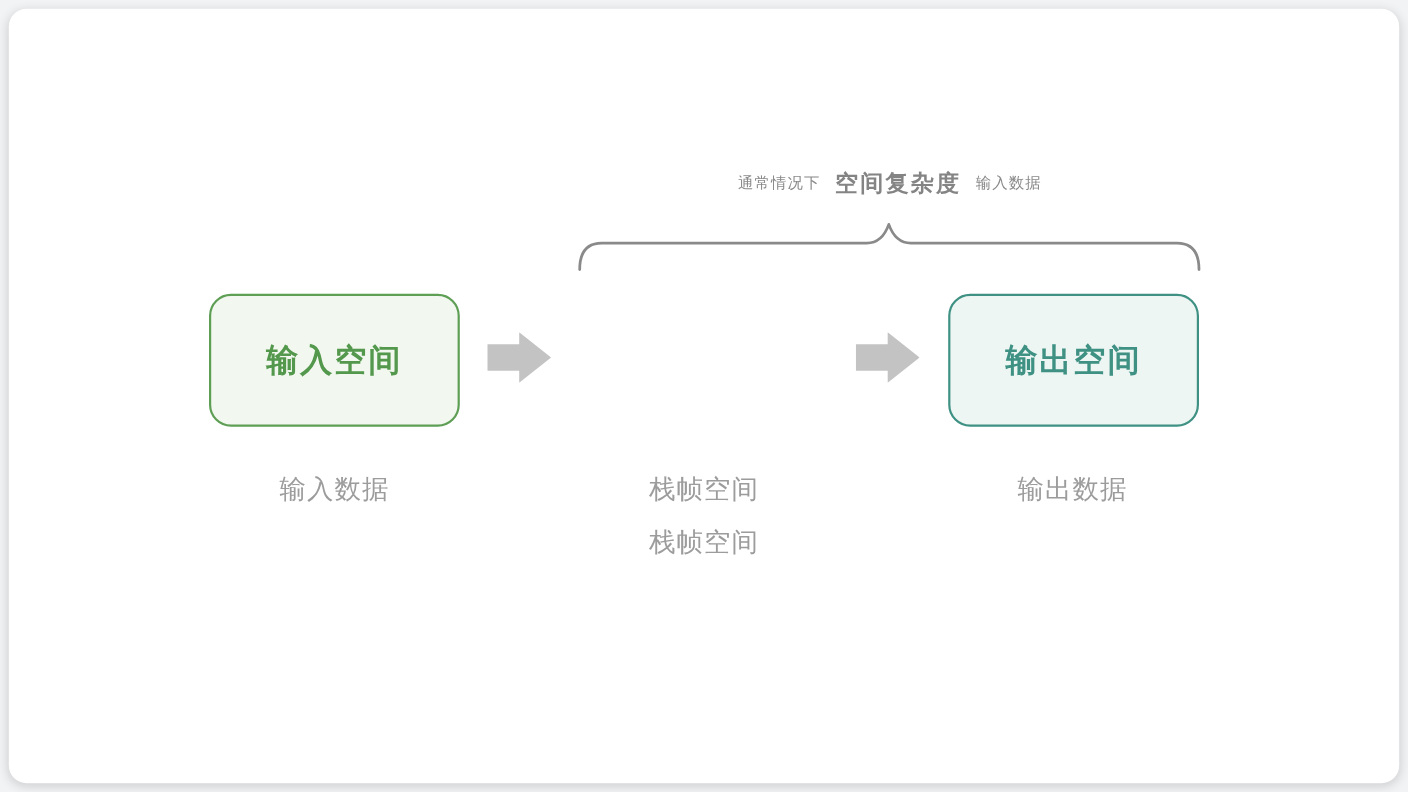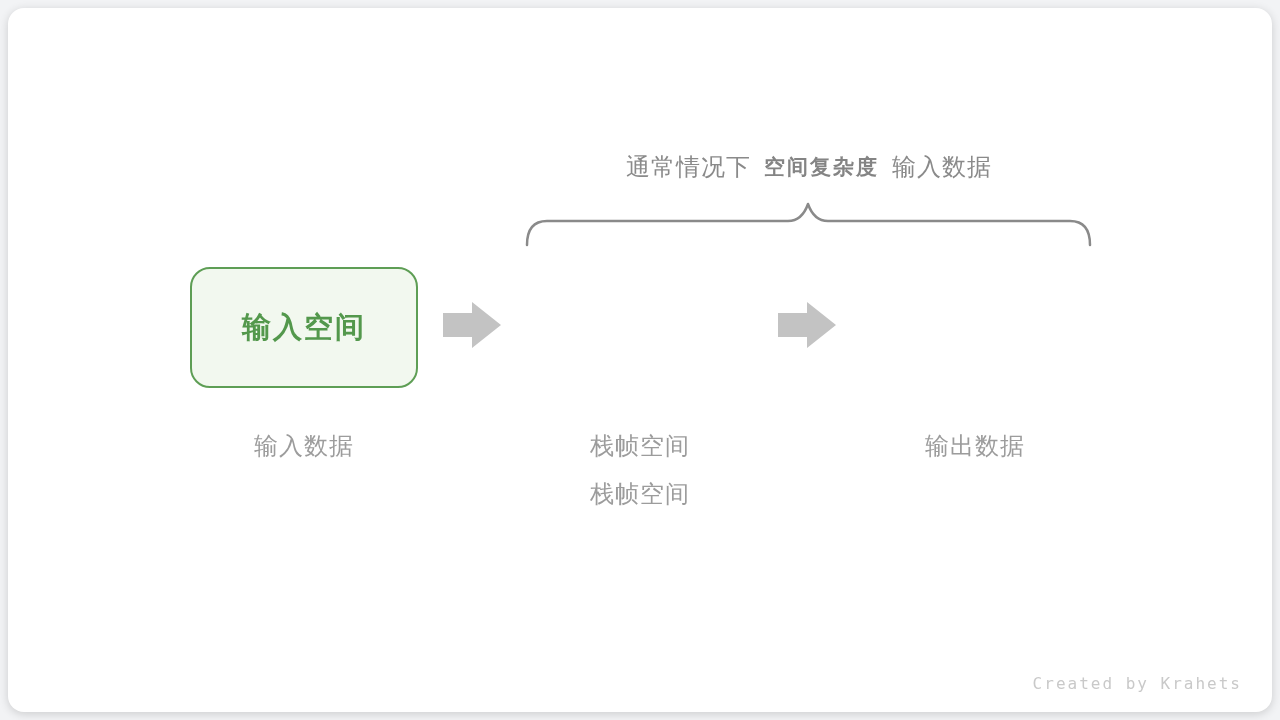--- a/index.html
+++ b/index.html
@@ -22,21 +22,21 @@
     position: absolute;
     left: 511px; top: 138px;
     width: 580px; height: 42px;
     display: flex;
     align-items: center;
     justify-content: center;
     white-space: nowrap;
     color: #8a8a8a;
   }
   .annotation .plain {
-    font-size: 24px;
+    font-size: 14px;
     letter-spacing: 1px;
   }
   .annotation .highlight {
     font-size: 21px;
     font-weight: 700;
     letter-spacing: 2px;
     margin: 0 13px;
     color: #848484;
   }
   .brace-wrap {
@@ -121,29 +121,31 @@
     </svg>
   </div>
 
 
   <div class="arrow arrow-2">
     <svg width="58" height="46" viewBox="0 0 58 46">
       <polygon points="0,11 29,11 29,0 58,23 29,46 29,35 0,35" fill="#c3c3c3"></polygon>
     </svg>
   </div>
 
+  <div class="box box-output">
+    <span>输出空间</span>
+  </div>
 
   <div class="note note-input">
     <div>输入数据</div>
   </div>
 
   <div class="note note-temp">
     <div>栈帧空间</div>
     <div>栈帧空间</div>
   </div>
 
   <div class="note note-output">
     <div>输出数据</div>
   </div>
 
-  <div class="credit">Created by Krahets</div>
 
 </div>
 
 </body></html>

